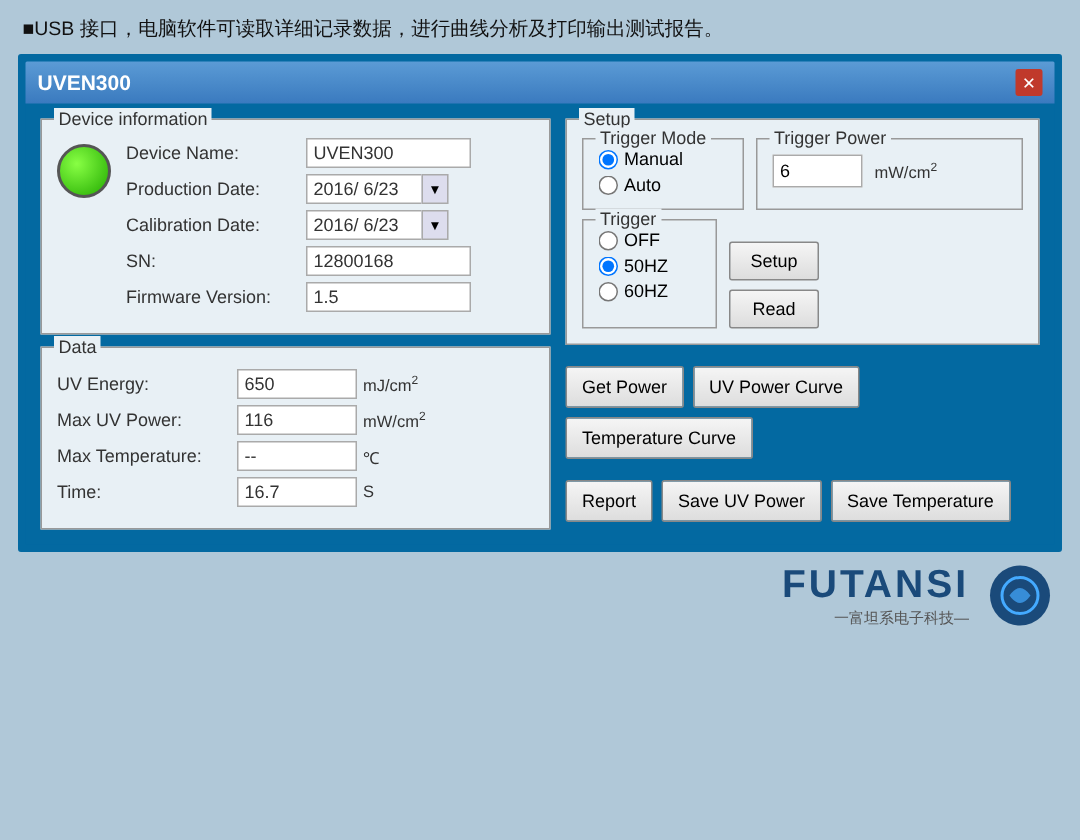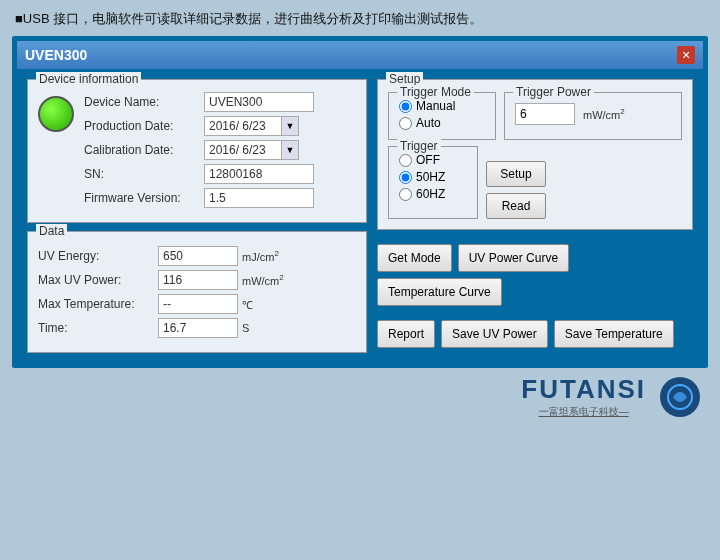--- a/index.html
+++ b/index.html
@@ -251,22 +251,21 @@
     }
     .brand-text {
       font-size: 26px;
       font-weight: bold;
       color: #1a4a7a;
       letter-spacing: 2px;
     }
     .brand-sub {
       font-size: 10px;
       color: #555;
-      text-align: center;
-      text-decoration: underline;
+      text-align: right;
     }
     .logo-circle {
       width: 40px;
       height: 40px;
       border-radius: 50%;
       background: #1a4a7a;
       display: flex;
       align-items: center;
       justify-content: center;
       margin-left: 8px;
@@ -399,21 +398,21 @@
             </div>
           </div>
           <div class="setup-buttons">
             <button class="action-btn">Setup</button>
             <button class="action-btn">Read</button>
           </div>
         </div>
       </div>
 
       <div class="btn-row">
-        <button class="btn-wide">Get Mode</button>
+        <button class="btn-wide">Get Power</button>
         <button class="btn-wide">UV Power Curve</button>
         <button class="btn-wide">Temperature Curve</button>
       </div>
 
       <div class="btn-row">
         <button class="btn-wide">Report</button>
         <button class="btn-wide">Save UV Power</button>
         <button class="btn-wide">Save Temperature</button>
       </div>
     </div>

